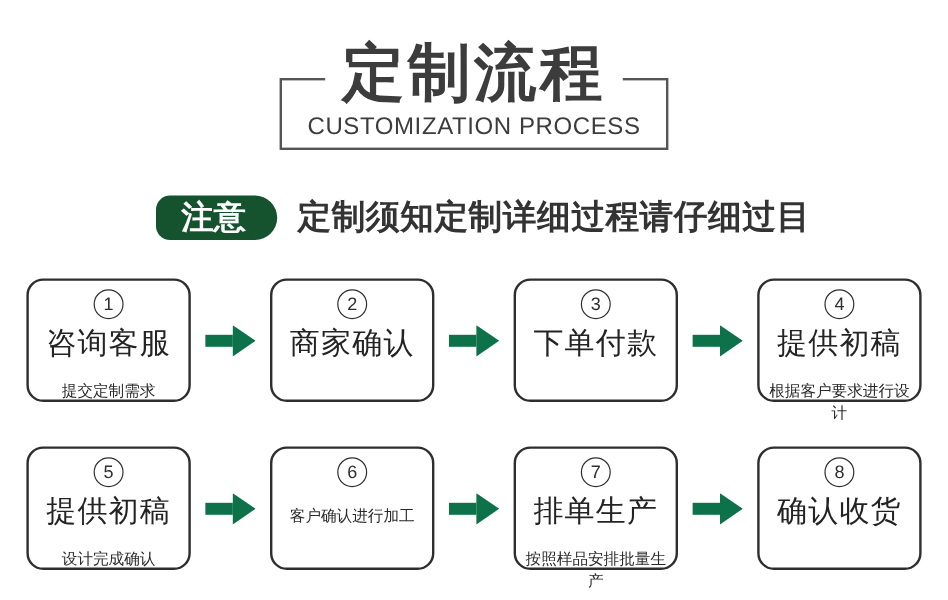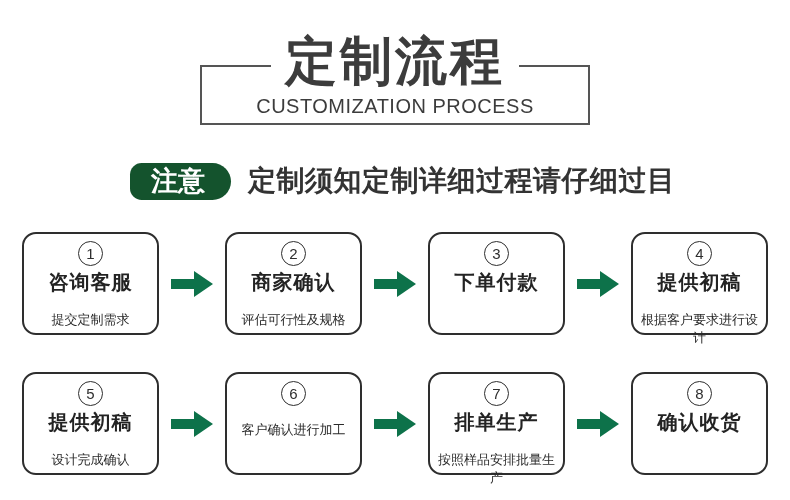--- a/index.html
+++ b/index.html
@@ -9,21 +9,21 @@
     height: 500px;
     background: #ffffff;
     font-family: "Liberation Sans", "DejaVu Sans", sans-serif;
     overflow: hidden;
     color: #2e2e2e;
   }
 
   
   .title-wrap {
     position: relative;
-    width: 390px;
+    width: 324px;
     margin: 65px auto 4px;
   }
   .title-frame {
     position: relative;
     border: 2px solid #555555;
     height: 60px;
     background: transparent;
   }
   .main-title {
     position: absolute;
@@ -106,22 +106,22 @@
     border-radius: 50%;
     display: flex;
     align-items: center;
     justify-content: center;
     font-size: 15px;
     line-height: 1;
     color: #2e2e2e;
     flex: 0 0 auto;
   }
   .step-title {
-    font-size: 20px;
-    font-weight: 700;
+    font-size: 25px;
+    font-weight: 400;
     color: #232323;
     margin-top: 3px;
     white-space: nowrap;
     letter-spacing: 1px;
   }
   .step-desc {
     font-size: 13px;
     color: #2a2a2a;
     margin-top: 15px;
     text-align: center;
@@ -155,21 +155,20 @@
   </div>
   <span class="arrow-icon">
     <svg width="42" height="26" viewBox="0 0 42 26">
         <rect x="0" y="8" width="23" height="10" fill="#0d724a"></rect>
         <polygon points="23,0 42,13 23,26" fill="#0d724a"></polygon>
       </svg>
   </span>
   <div class="step-box">
     <div class="step-num">2</div>
     <div class="step-title">商家确认</div>
-    <div class="step-desc">评估可行性及规格</div>
   </div>
   <span class="arrow-icon">
     <svg width="42" height="26" viewBox="0 0 42 26">
         <rect x="0" y="8" width="23" height="10" fill="#0d724a"></rect>
         <polygon points="23,0 42,13 23,26" fill="#0d724a"></polygon>
       </svg>
   </span>
   <div class="step-box">
     <div class="step-num">3</div>
     <div class="step-title">下单付款</div>

